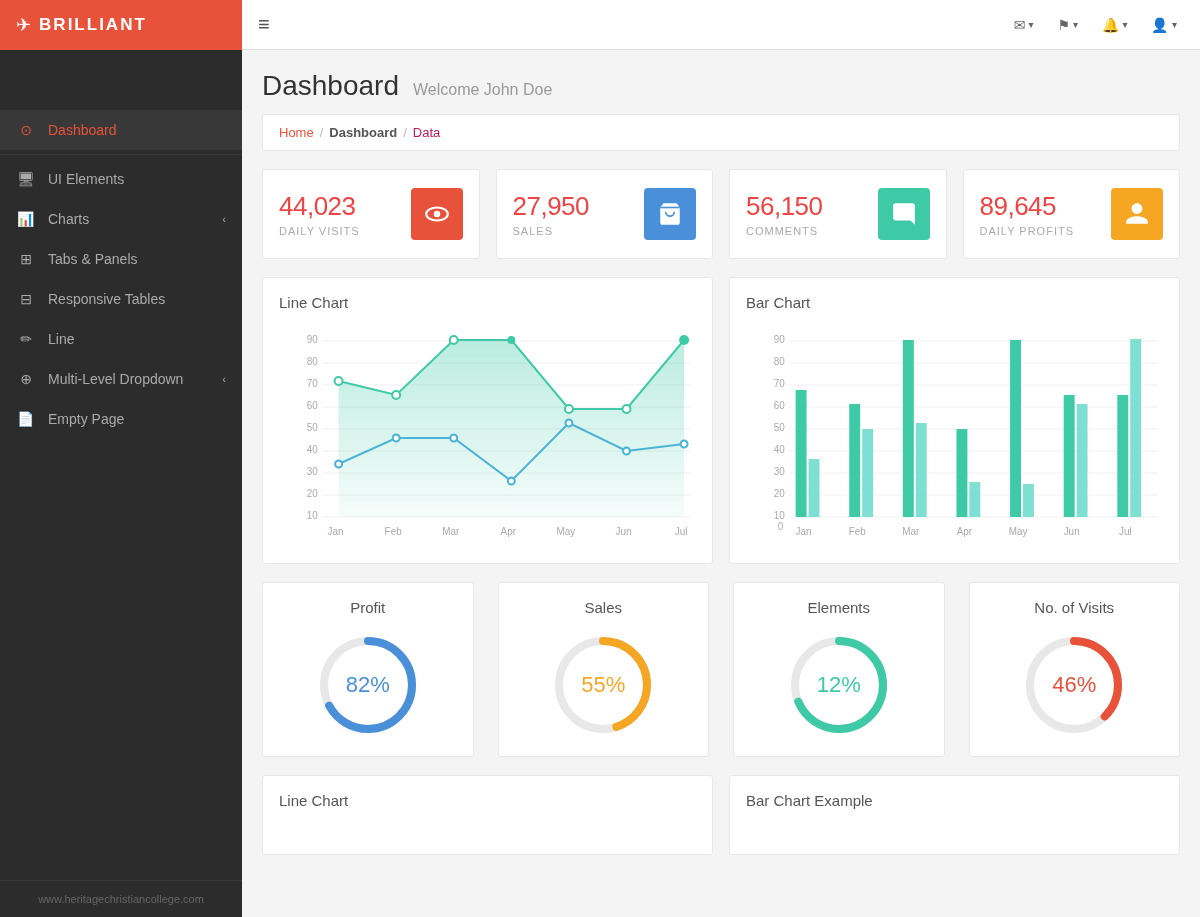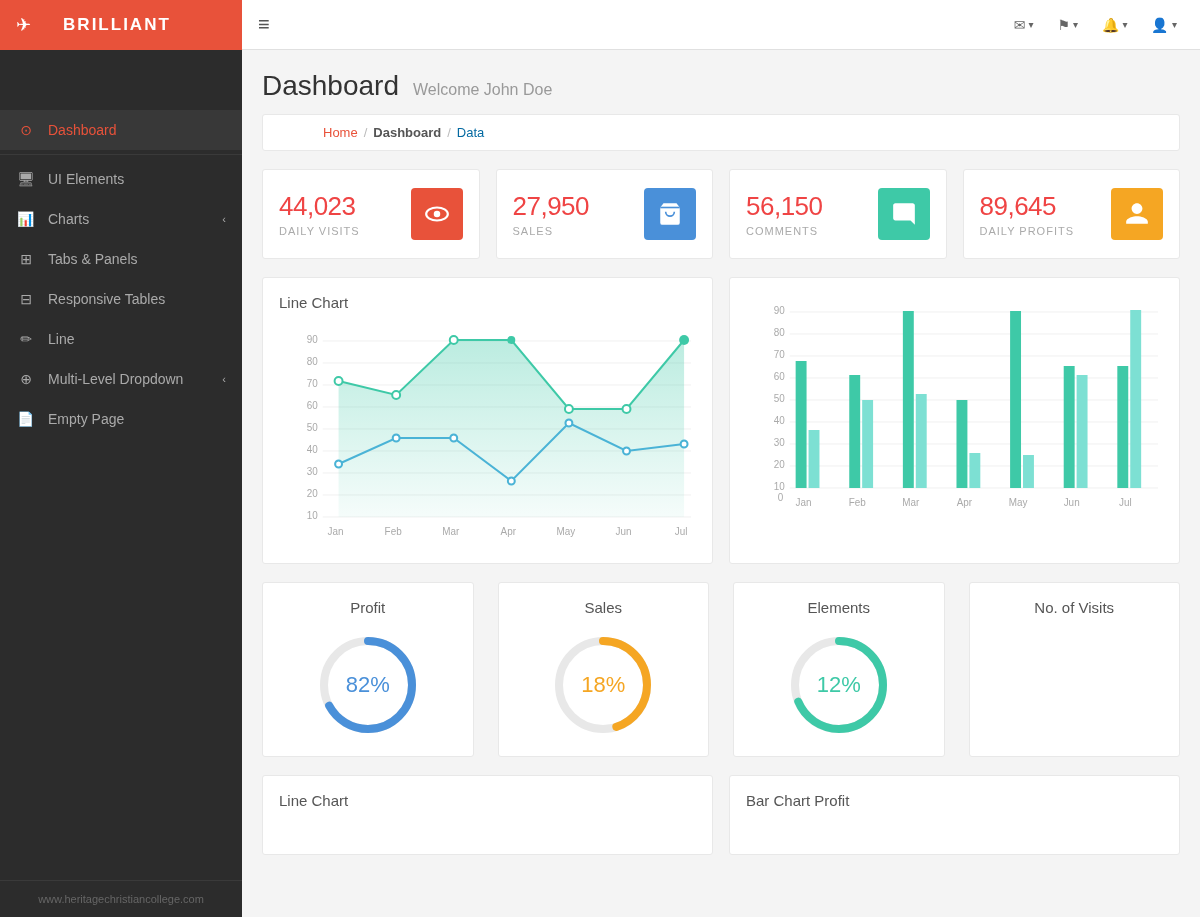--- a/index.html
+++ b/index.html
@@ -76,21 +76,21 @@
       background: #fff;
       border: 1px solid #e8e8e8;
       border-radius: 3px;
       padding: 10px 16px;
       font-size: 13px;
       margin-bottom: 18px;
       display: flex;
       gap: 6px;
       align-items: center;
     }
-    .breadcrumb a { color: #e8523a; text-decoration: none; margin-left: 44px; }
+    .breadcrumb a { color: #e8523a; text-decoration: none; }
     .breadcrumb .bc-active { color: #555; font-weight: 600; }
     .breadcrumb .sep { color: #bbb; }
 
     
     .stat-cards {
       display: flex;
       gap: 16px;
       margin-bottom: 18px;
       flex-wrap: wrap;
     }
@@ -211,21 +211,21 @@
     .bar-chart-svg { width: 100%; height: 220px; }
 
     
     .axis-label { font-size: 10px; fill: #aaa; }
   </style>
 </head>
 <body>
 
 <div style="position:fixed;top:0;left:0;width:242px;height:50px;background:#e8523a;display:flex;align-items:center;padding:0 16px;z-index:200;">
   <span style="margin-right:8px;font-size:18px;color:#fff;">✈</span>
-  <span style="font-size:17px;font-weight:bold;color:#fff;letter-spacing:2px;margin-left:24px;">BRILLIANT</span>
+  <span style="font-size:17px;font-weight:bold;color:#fff;letter-spacing:2px;">BRILLIANT</span>
 </div>
 
 <div style="position:fixed;top:0;left:242px;right:0;height:50px;background:#fff;border-bottom:1px solid #e0e0e0;display:flex;align-items:center;justify-content:space-between;padding:0 16px;z-index:150;">
   <span style="font-size:20px;color:#555;cursor:pointer;">≡</span>
   <div style="display:flex;align-items:center;gap:10px;">
     <div style="display:flex;align-items:center;gap:3px;color:#666;font-size:14px;cursor:pointer;padding:4px 7px;border-radius:3px;">
       <span>✉</span>
       <span style="font-size:10px;">▾</span>
     </div>
     <div style="display:flex;align-items:center;gap:3px;color:#666;font-size:14px;cursor:pointer;padding:4px 7px;border-radius:3px;">
@@ -300,21 +300,21 @@
     <div class="page-header">
       <span class="page-title">Dashboard</span>
       <span class="page-subtitle">Welcome John Doe</span>
     </div>
 
     <div class="breadcrumb">
       <a href="#">Home</a>
       <span class="sep">/</span>
       <span class="bc-active">Dashboard</span>
       <span class="sep">/</span>
-      <span style="color:#0369a1;">Data</span>
+      <span style="color:#be185d;">Data</span>
     </div>
 
     <div class="stat-cards">
       <div class="stat-card">
         <div class="stat-card-info">
           <div class="stat-value">44,023</div>
           <div class="stat-label">DAILY VISITS</div>
         </div>
         <div class="stat-icon red">
           <svg width="26" height="26" viewBox="0 0 24 24" fill="white">
@@ -417,20 +417,21 @@
           <text x="115" y="212" font-size="10" fill="#aaa" text-anchor="middle">Feb</text>
           <text x="173" y="212" font-size="10" fill="#aaa" text-anchor="middle">Mar</text>
           <text x="231" y="212" font-size="10" fill="#aaa" text-anchor="middle">Apr</text>
           <text x="289" y="212" font-size="10" fill="#aaa" text-anchor="middle">May</text>
           <text x="347" y="212" font-size="10" fill="#aaa" text-anchor="middle">Jun</text>
           <text x="405" y="212" font-size="10" fill="#aaa" text-anchor="middle">Jul</text>
         </svg>
       </div>
 
       <div class="chart-card">
+        <div class="chart-title">Bar Chart</div>
         <svg class="bar-chart-svg" viewBox="0 0 420 220" preserveAspectRatio="none">
 
           <text x="28" y="20" font-size="10" fill="#aaa">90</text>
           <text x="28" y="42" font-size="10" fill="#aaa">80</text>
           <text x="28" y="64" font-size="10" fill="#aaa">70</text>
           <text x="28" y="86" font-size="10" fill="#aaa">60</text>
           <text x="28" y="108" font-size="10" fill="#aaa">50</text>
           <text x="28" y="130" font-size="10" fill="#aaa">40</text>
           <text x="28" y="152" font-size="10" fill="#aaa">30</text>
           <text x="28" y="174" font-size="10" fill="#aaa">20</text>
@@ -492,42 +493,49 @@
         </div>
       </div>
 
       <div class="donut-card">
         <div class="donut-title">Sales</div>
         <div class="donut-wrapper">
           <svg width="110" height="110" viewBox="0 0 110 110">
             <circle cx="55" cy="55" r="44" fill="none" stroke="#e8e8e8" stroke-width="8"></circle>
             <circle cx="55" cy="55" r="44" fill="none" stroke="#f5a623" stroke-width="8" stroke-dasharray="226.19" stroke-dashoffset="101.79" stroke-linecap="round" transform="rotate(-90 55 55)"></circle>
           </svg>
-          <span style="color:#f5a623;font-size:22px;font-weight:500;">18%</span>
+          <span style="color:#f5a623;font-size:22px;font-weight:500;">55%</span>
         </div>
       </div>
 
       <div class="donut-card">
         <div class="donut-title">Elements</div>
         <div class="donut-wrapper">
           <svg width="110" height="110" viewBox="0 0 110 110">
             <circle cx="55" cy="55" r="44" fill="none" stroke="#e8e8e8" stroke-width="8"></circle>
             <circle cx="55" cy="55" r="44" fill="none" stroke="#3ec9a7" stroke-width="8" stroke-dasharray="226.19" stroke-dashoffset="36.19" stroke-linecap="round" transform="rotate(-90 55 55)"></circle>
           </svg>
           <span style="color:#3ec9a7;font-size:22px;font-weight:500;">12%</span>
         </div>
       </div>
 
       <div class="donut-card">
         <div class="donut-title">No. of Visits</div>
+        <div class="donut-wrapper">
+          <svg width="110" height="110" viewBox="0 0 110 110">
+            <circle cx="55" cy="55" r="44" fill="none" stroke="#e8e8e8" stroke-width="8"></circle>
+            <circle cx="55" cy="55" r="44" fill="none" stroke="#e8523a" stroke-width="8" stroke-dasharray="226.19" stroke-dashoffset="122.14" stroke-linecap="round" transform="rotate(-90 55 55)"></circle>
+          </svg>
+          <span style="color:#e8523a;font-size:22px;font-weight:500;">46%</span>
+        </div>
       </div>
     </div>
 
     <div class="bottom-row">
       <div class="bottom-card">
         <div class="bottom-card-title">Line Chart</div>
       </div>
       <div class="bottom-card">
-        <div class="bottom-card-title">Bar Chart Profit</div>
+        <div class="bottom-card-title">Bar Chart Example</div>
       </div>
     </div>
   </div>
 </div>
 
 </body></html>

